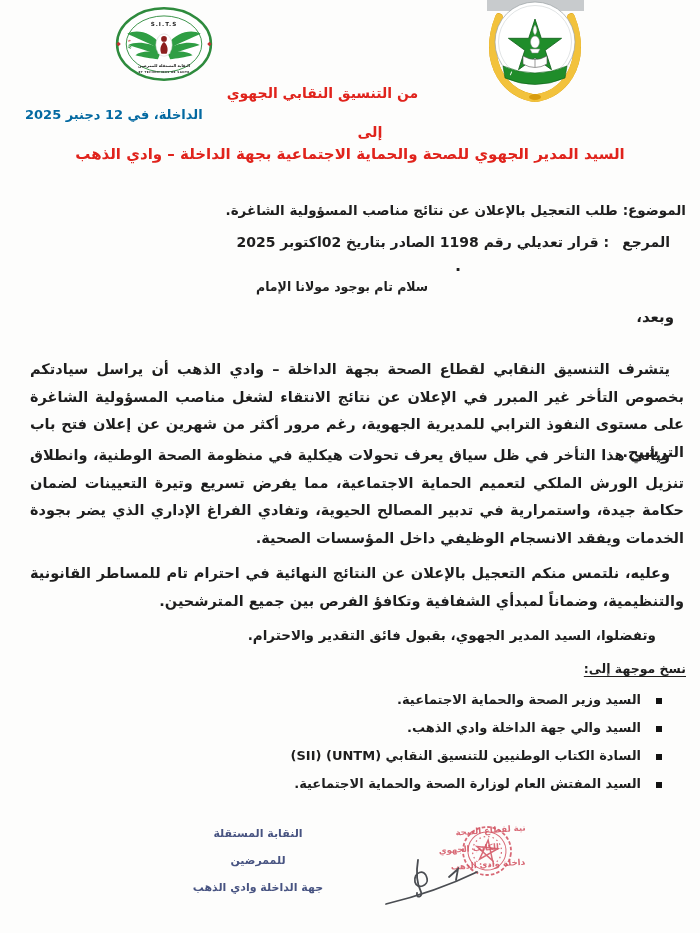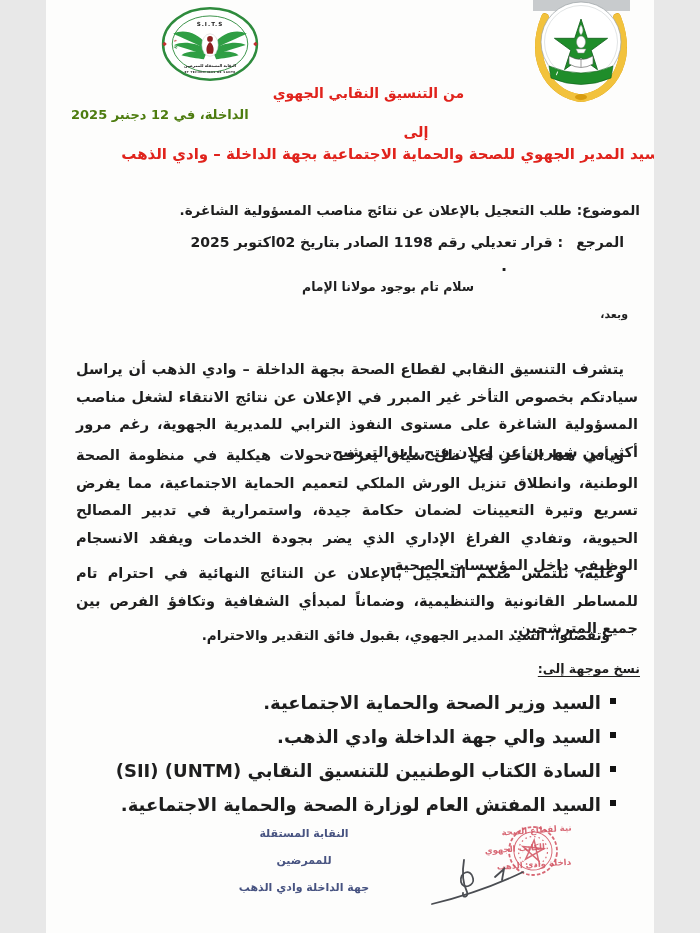--- a/index.html
+++ b/index.html
@@ -1,48 +1,48 @@
 <!DOCTYPE html>
 <html lang="ar" dir="rtl"><head>
 <meta charset="utf-8">
 <style>
   html,body{margin:0;padding:0;background:#e8e8e8;}
   .page{
     position:relative;
-    width:608px;height:933px;
+    width:700px;height:933px;
     margin:0 auto;
     background:#fdfdfc;
     font-family:"DejaVu Sans",sans-serif;
     font-weight:700;
     direction:rtl;
     overflow:hidden;
     color:#1e1e1e;
   }
   .red{color:#e0231c;}
   
   .from-line{position:absolute;top:85px;left:0;width:645px;text-align:center;font-size:14px;}
-  .date-line{position:absolute;top:107px;left:25px;font-size:13px;color:#4d7c0f;direction:rtl;}
+  .date-line{position:absolute;top:107px;left:25px;font-size:13px;color:#0369a1;direction:rtl;}
   .to-label{position:absolute;top:124px;left:0;width:700px;text-align:center;font-size:14.5px;padding-left:20px;}
   .to-line{position:absolute;top:145px;left:-5px;width:710px;text-align:center;font-size:15px;}
   
   .subject{position:absolute;right:14px;top:202px;font-size:13.5px;display:flex;gap:5px;}
   .reference{position:absolute;right:30px;top:234px;font-size:14px;display:flex;gap:13px;}
   .stray-dot{position:absolute;left:455px;top:256px;font-size:16px;}
   .greeting{position:absolute;left:256px;top:279px;font-size:12.5px;}
   
-  .opener{position:absolute;right:26px;top:308px;font-size:11px;}
+  .opener{position:absolute;right:26px;top:308px;font-size:15px;}
   .bodypara{position:absolute;left:30px;right:16px;font-size:14.5px;line-height:27.5px;
             text-align:justify;text-indent:14px;}
   .p1{top:344px;margin-top:12px;} .p2{top:442px;} .p3{top:560px;}
   .closing{position:absolute;right:44px;top:627px;font-size:13.5px;}
   
   .copies-title{position:absolute;right:14px;top:661px;font-size:12.5px;
                 text-decoration:underline;text-underline-offset:3px;}
   .copies-list{position:absolute;right:38px;top:692px;}
-  .copy-item{display:flex;align-items:flex-start;gap:9px;margin-bottom:13px;font-size:18px;}
+  .copy-item{display:flex;align-items:flex-start;gap:15px;margin-bottom:13px;font-size:13px;}
   .sq{flex:0 0 auto;width:6px;height:6px;background:#121212;margin-top:6px;}
   
   .org-block{position:absolute;left:188px;top:820px;width:140px;text-align:center;
              color:#475381;font-size:11px;line-height:27px;}
   .logo{position:absolute;}
   .logo-left{left:115px;top:6px;width:98px;height:76px;}
   .logo-right{left:483px;top:0;width:105px;height:102px;}
   .stamp{left:373px;top:820px;width:152px;height:95px;position:absolute;}
   svg{display:block;width:100%;height:100%;}
 </style>

